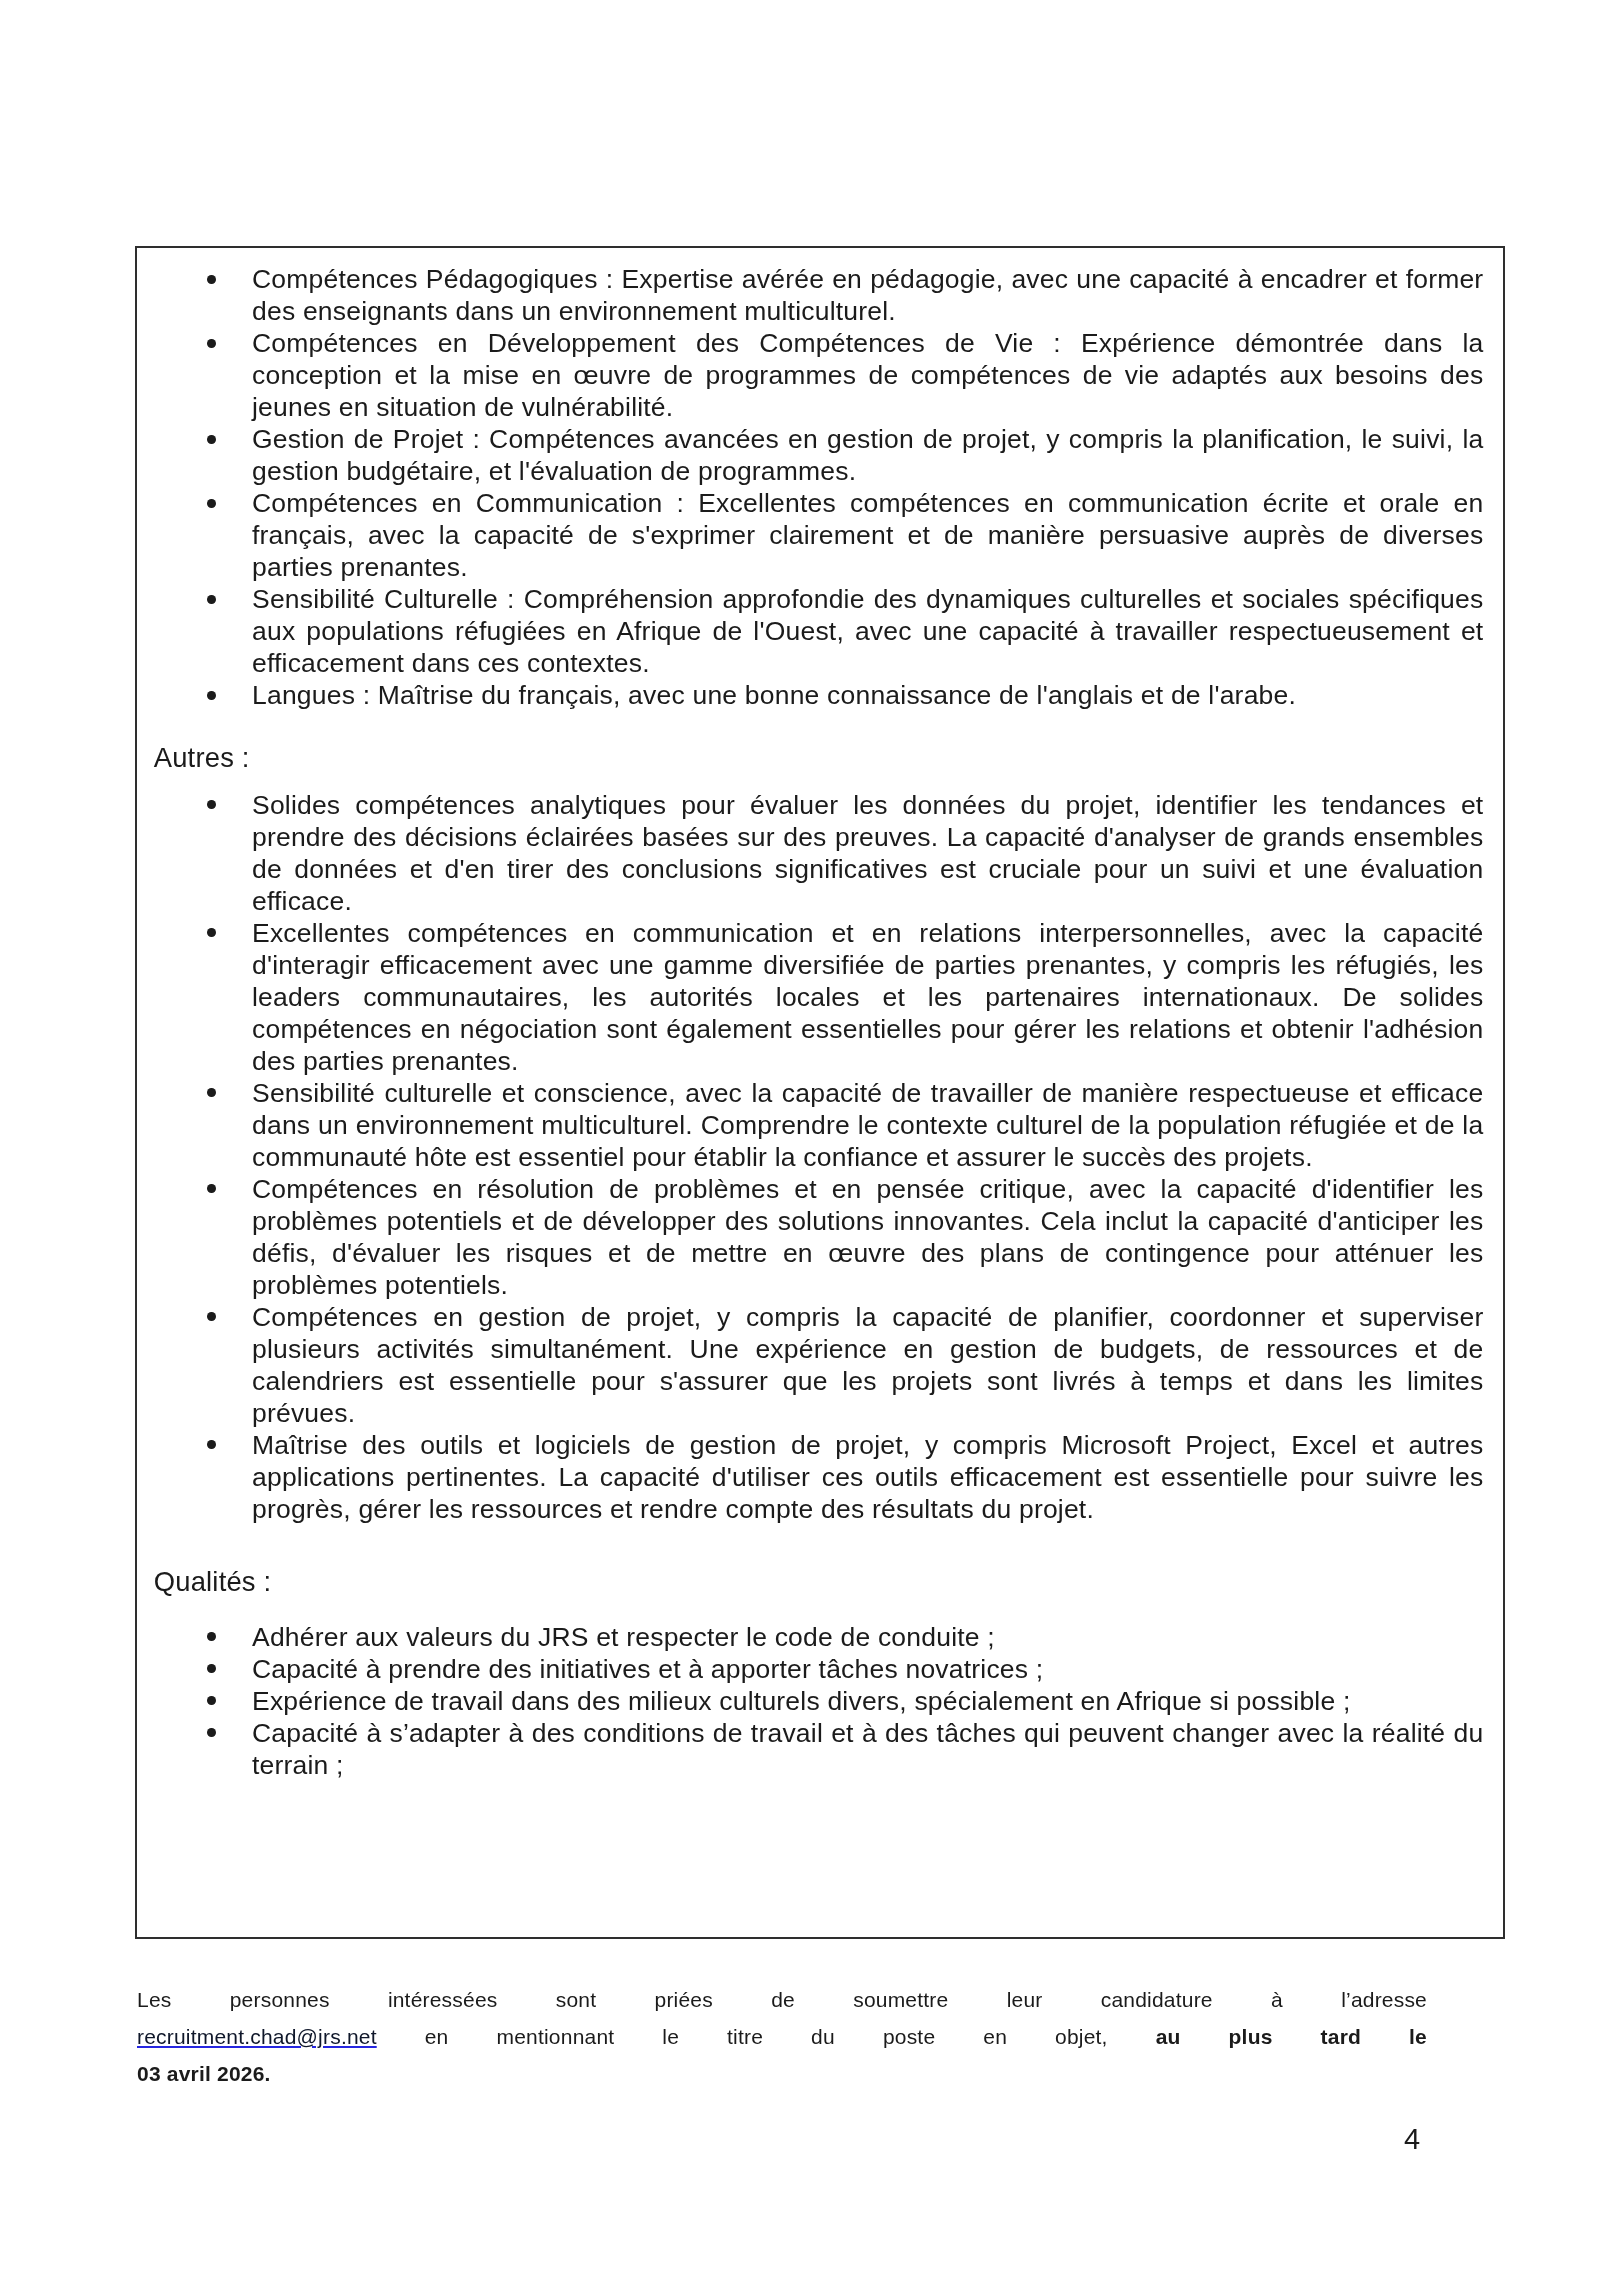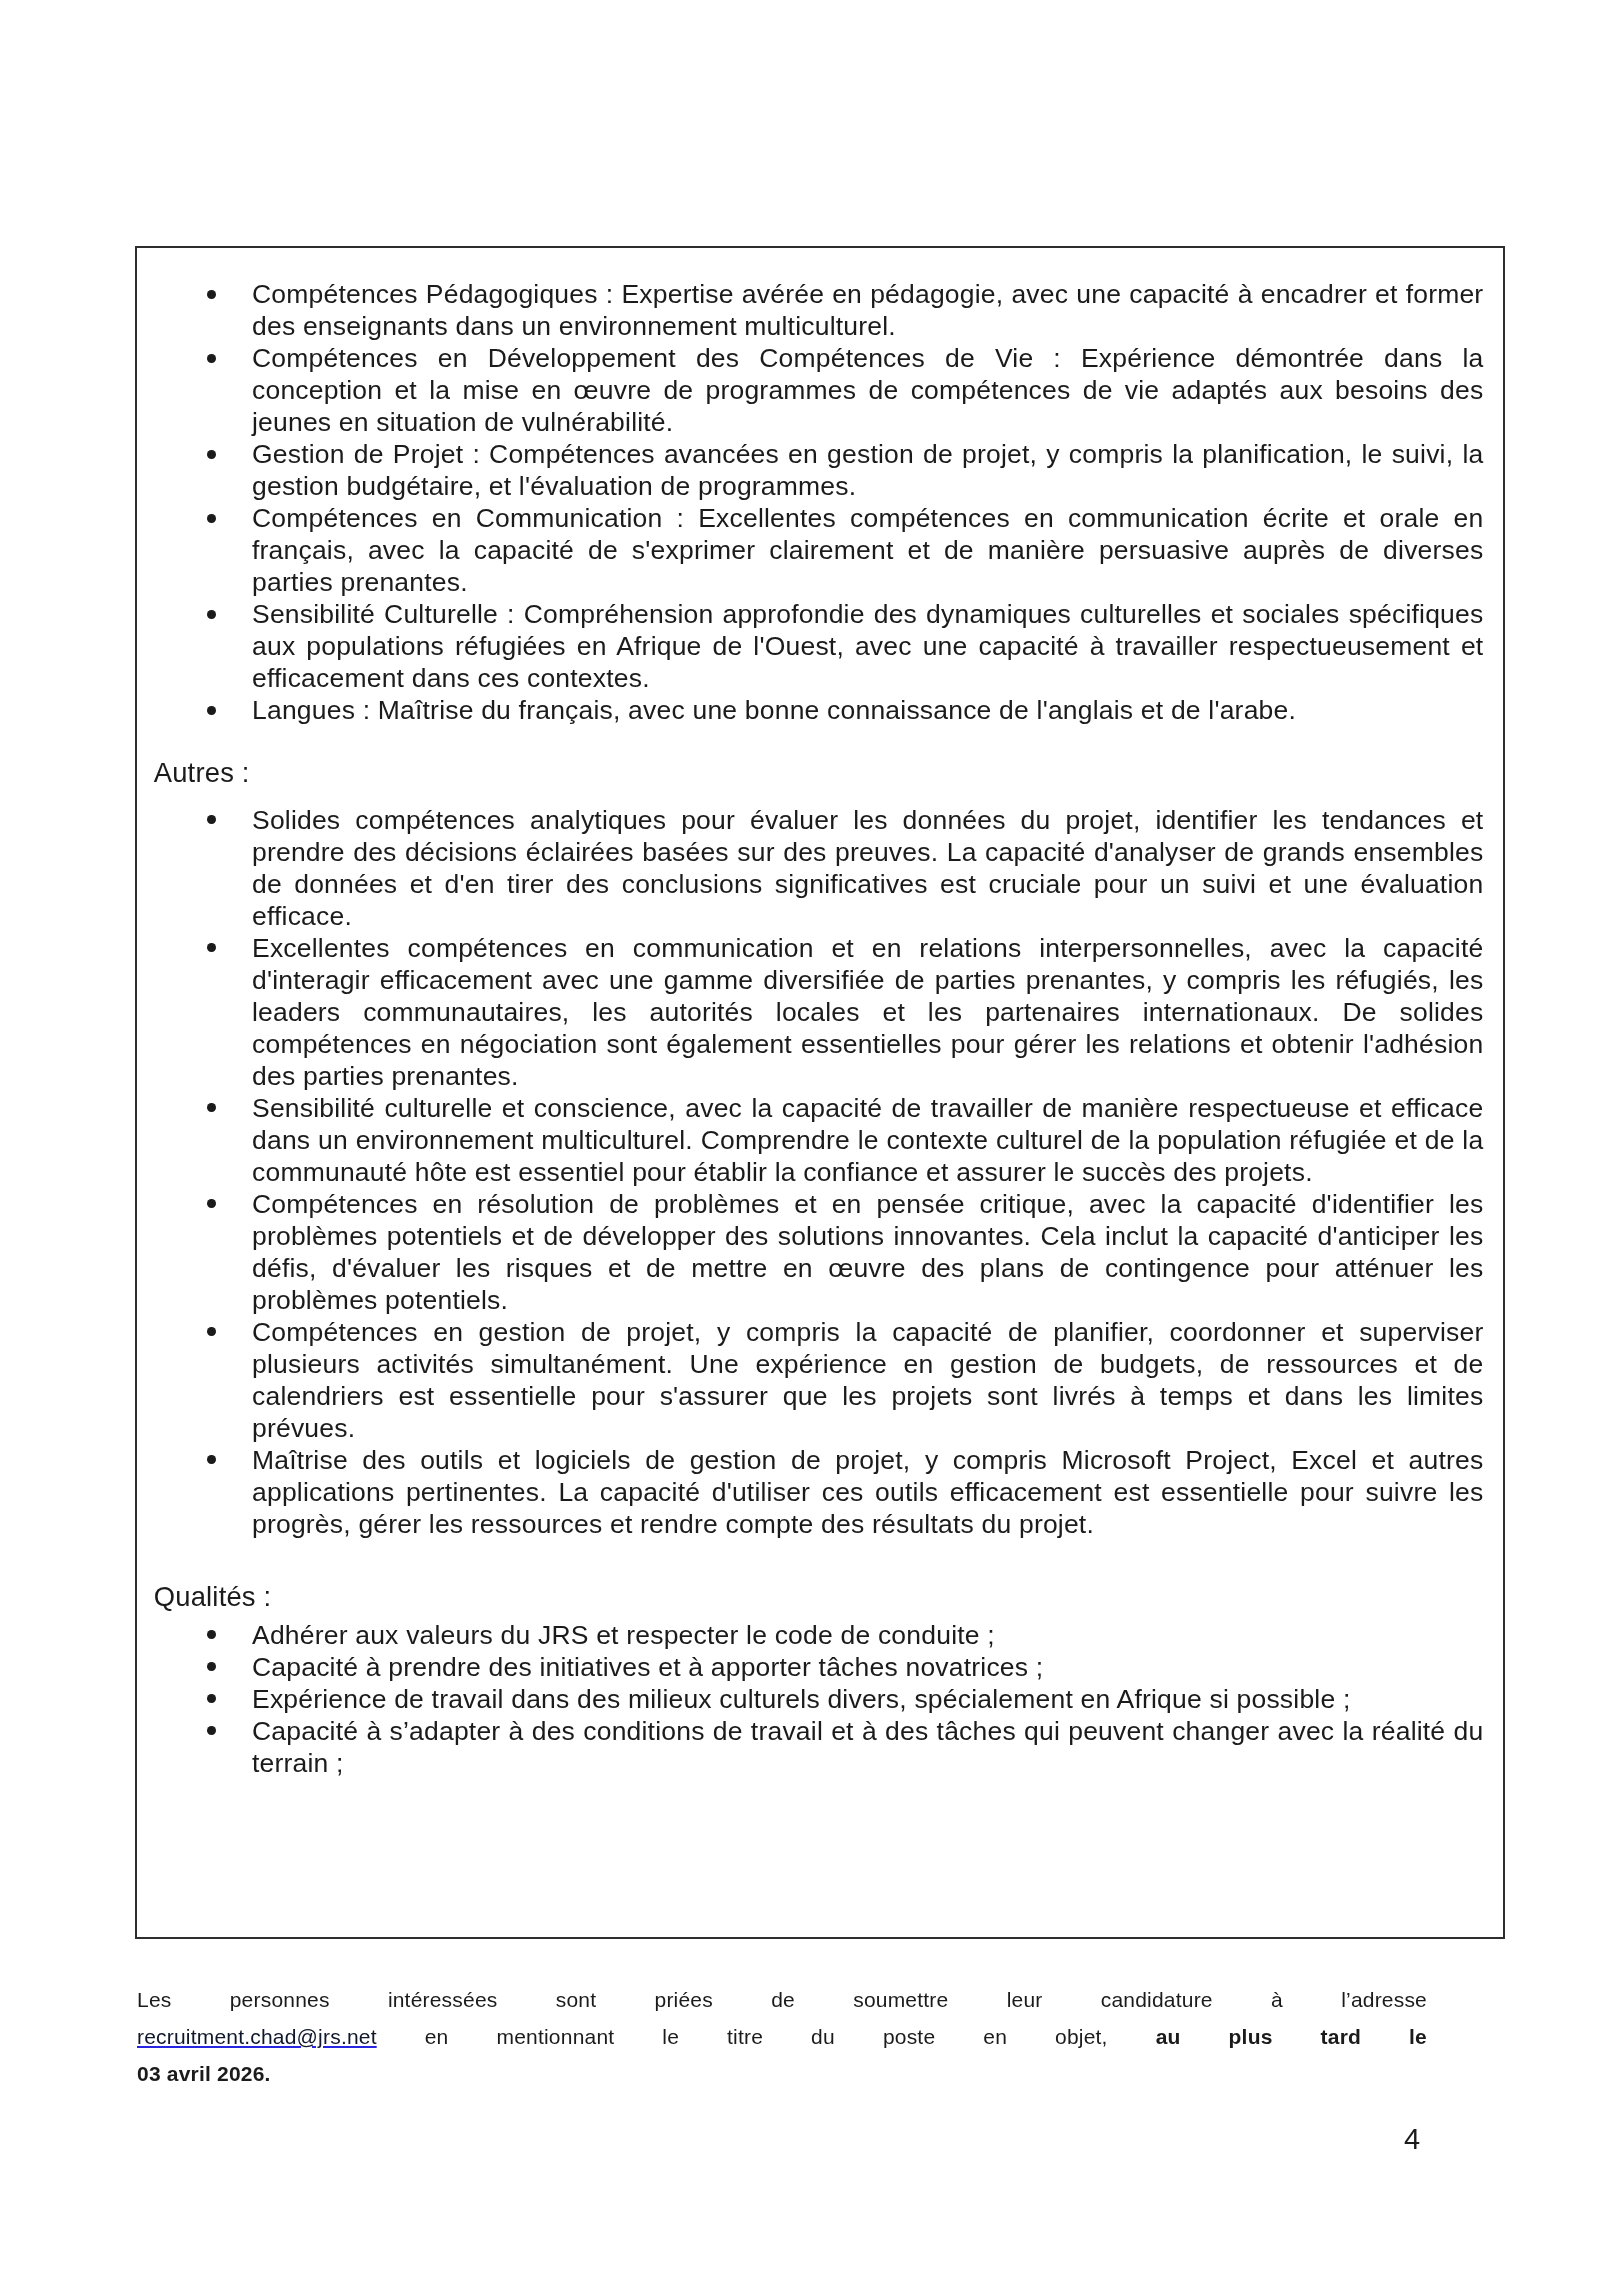--- a/index.html
+++ b/index.html
@@ -11,21 +11,21 @@
     font-family:"Liberation Sans", sans-serif;
     color:#1b1b1b;
     overflow:hidden;
   }
   .content-box {
     position:absolute;
     left:135px; top:246px;
     width:1370px; height:1693px;
     border:2px solid #2e2e2e;
     border-bottom-width:2.9px;
-    padding-top:30px;
+    padding-top:15px;
     background:#ffffff;
   }
   .blist { list-style:none; }
   .bitem {
     position:relative;
     padding:0 19.6px 0 115px;
     font-size:26.5px;
     line-height:32px;
     text-align:justify;
     letter-spacing:0.2px;
@@ -38,21 +38,21 @@
     background:#1b1b1b;
   }
   .section-heading {
     font-size:27.4px;
     font-weight:normal;
     line-height:32px;
     margin-left:16.7px;
     letter-spacing:0.2px;
   }
   .h-autres   { margin-top:31px; margin-bottom:14.7px; }
-  .h-qualites { margin-top:41px; margin-bottom:6px; }
+  .h-qualites { margin-top:41px; margin-bottom:23px; }
   .closing {
     position:absolute;
     left:137px; top:1981px;
     width:1290px;
     font-size:21px;
     line-height:37px;
     letter-spacing:0.2px;
   }
   .cline { text-align:justify; }
   .cline.stretch { text-align-last:justify; }

